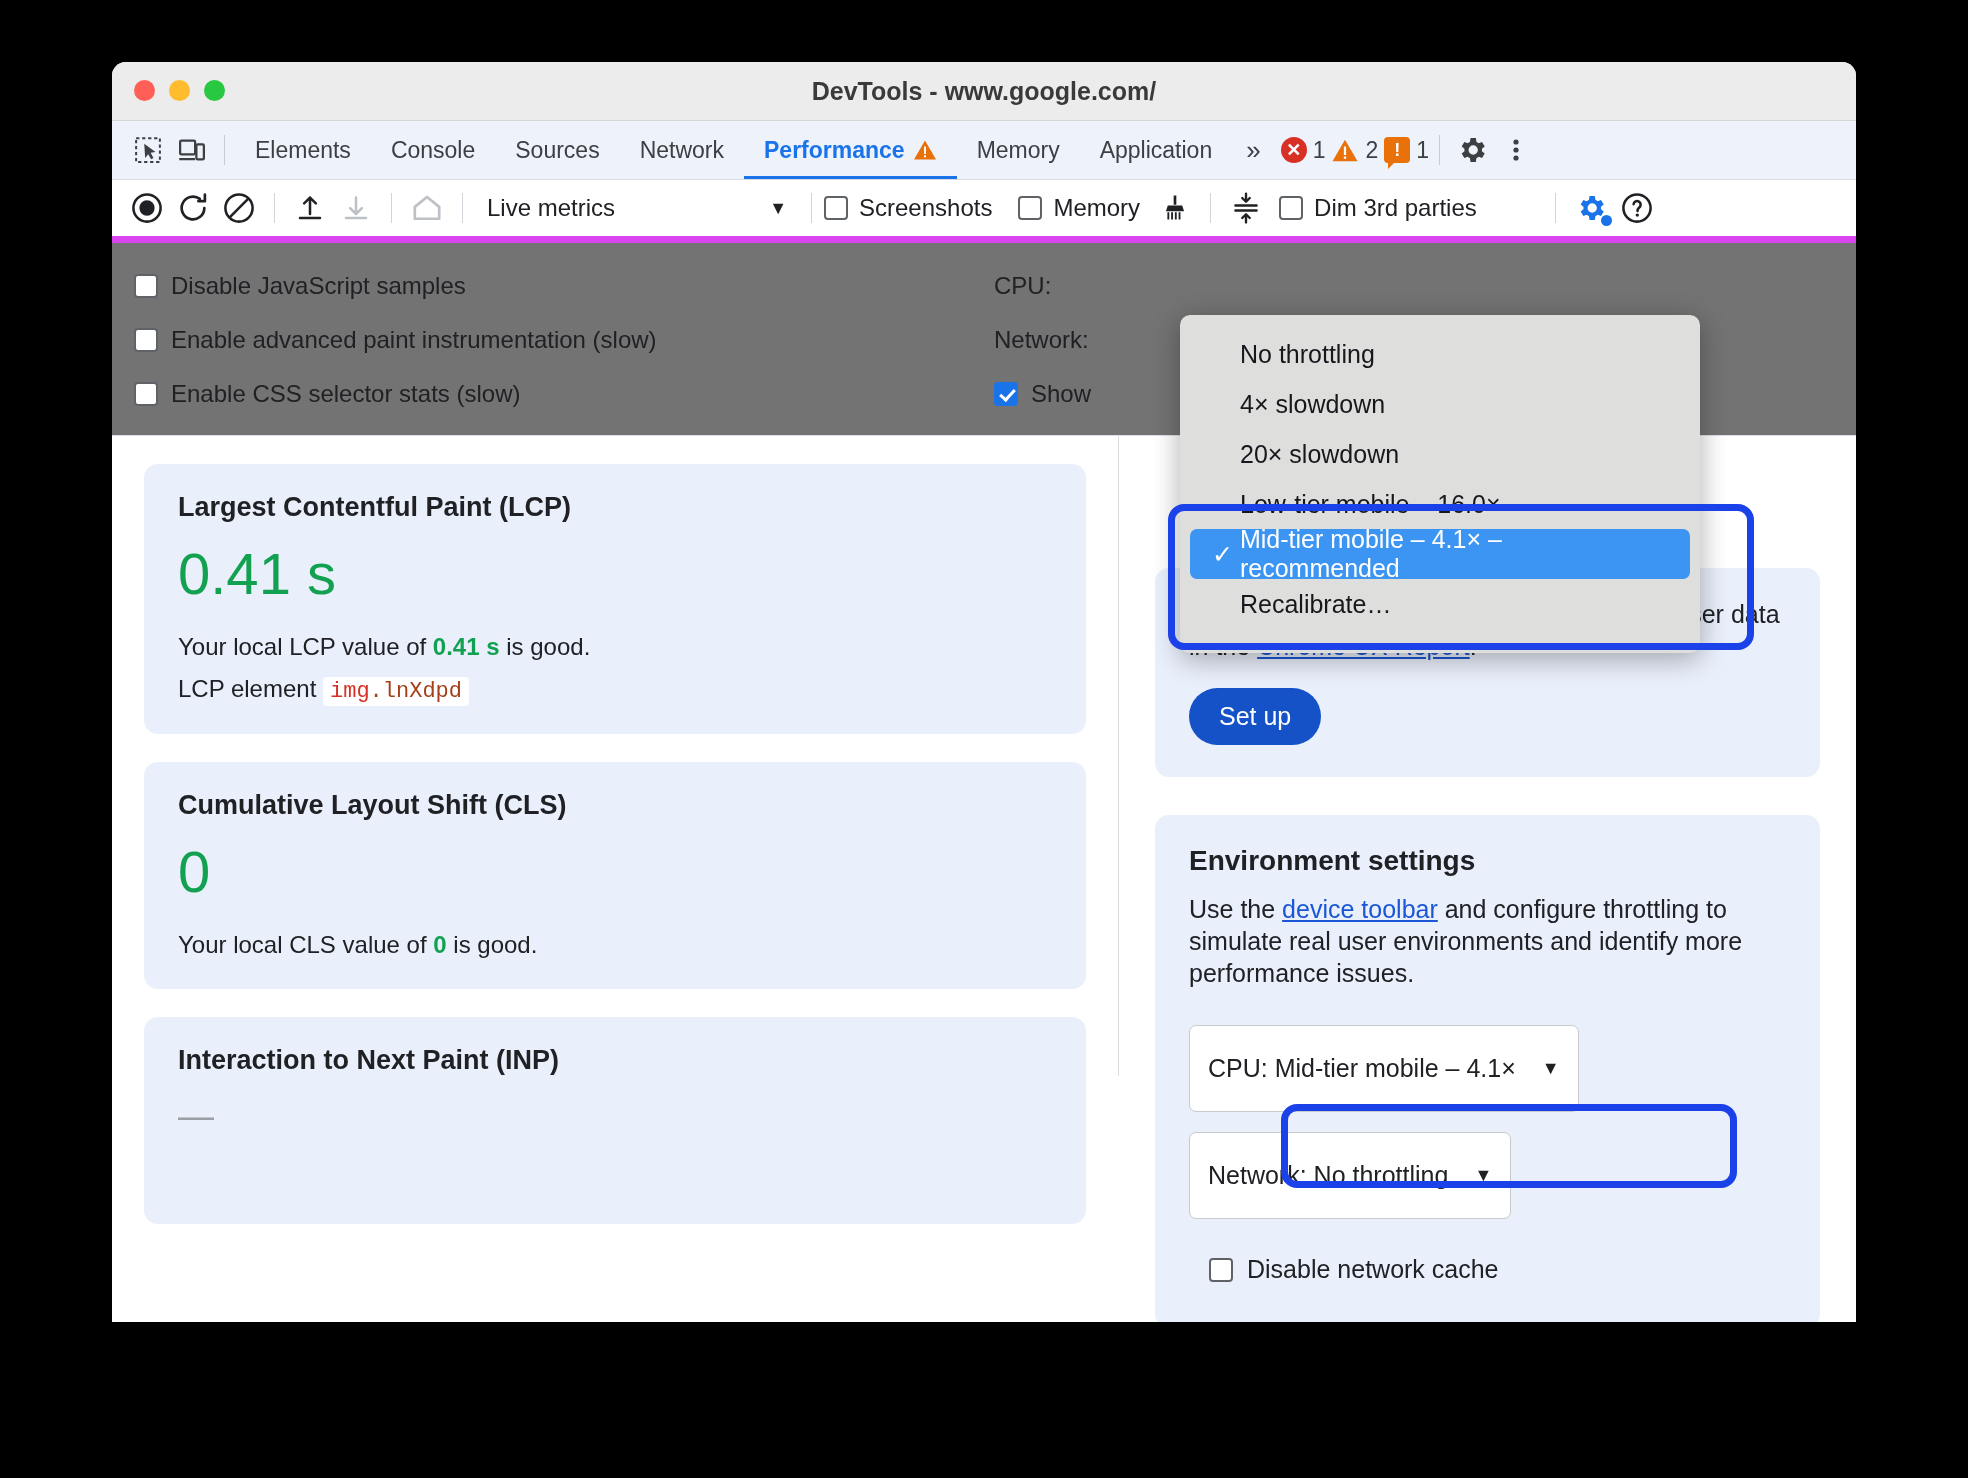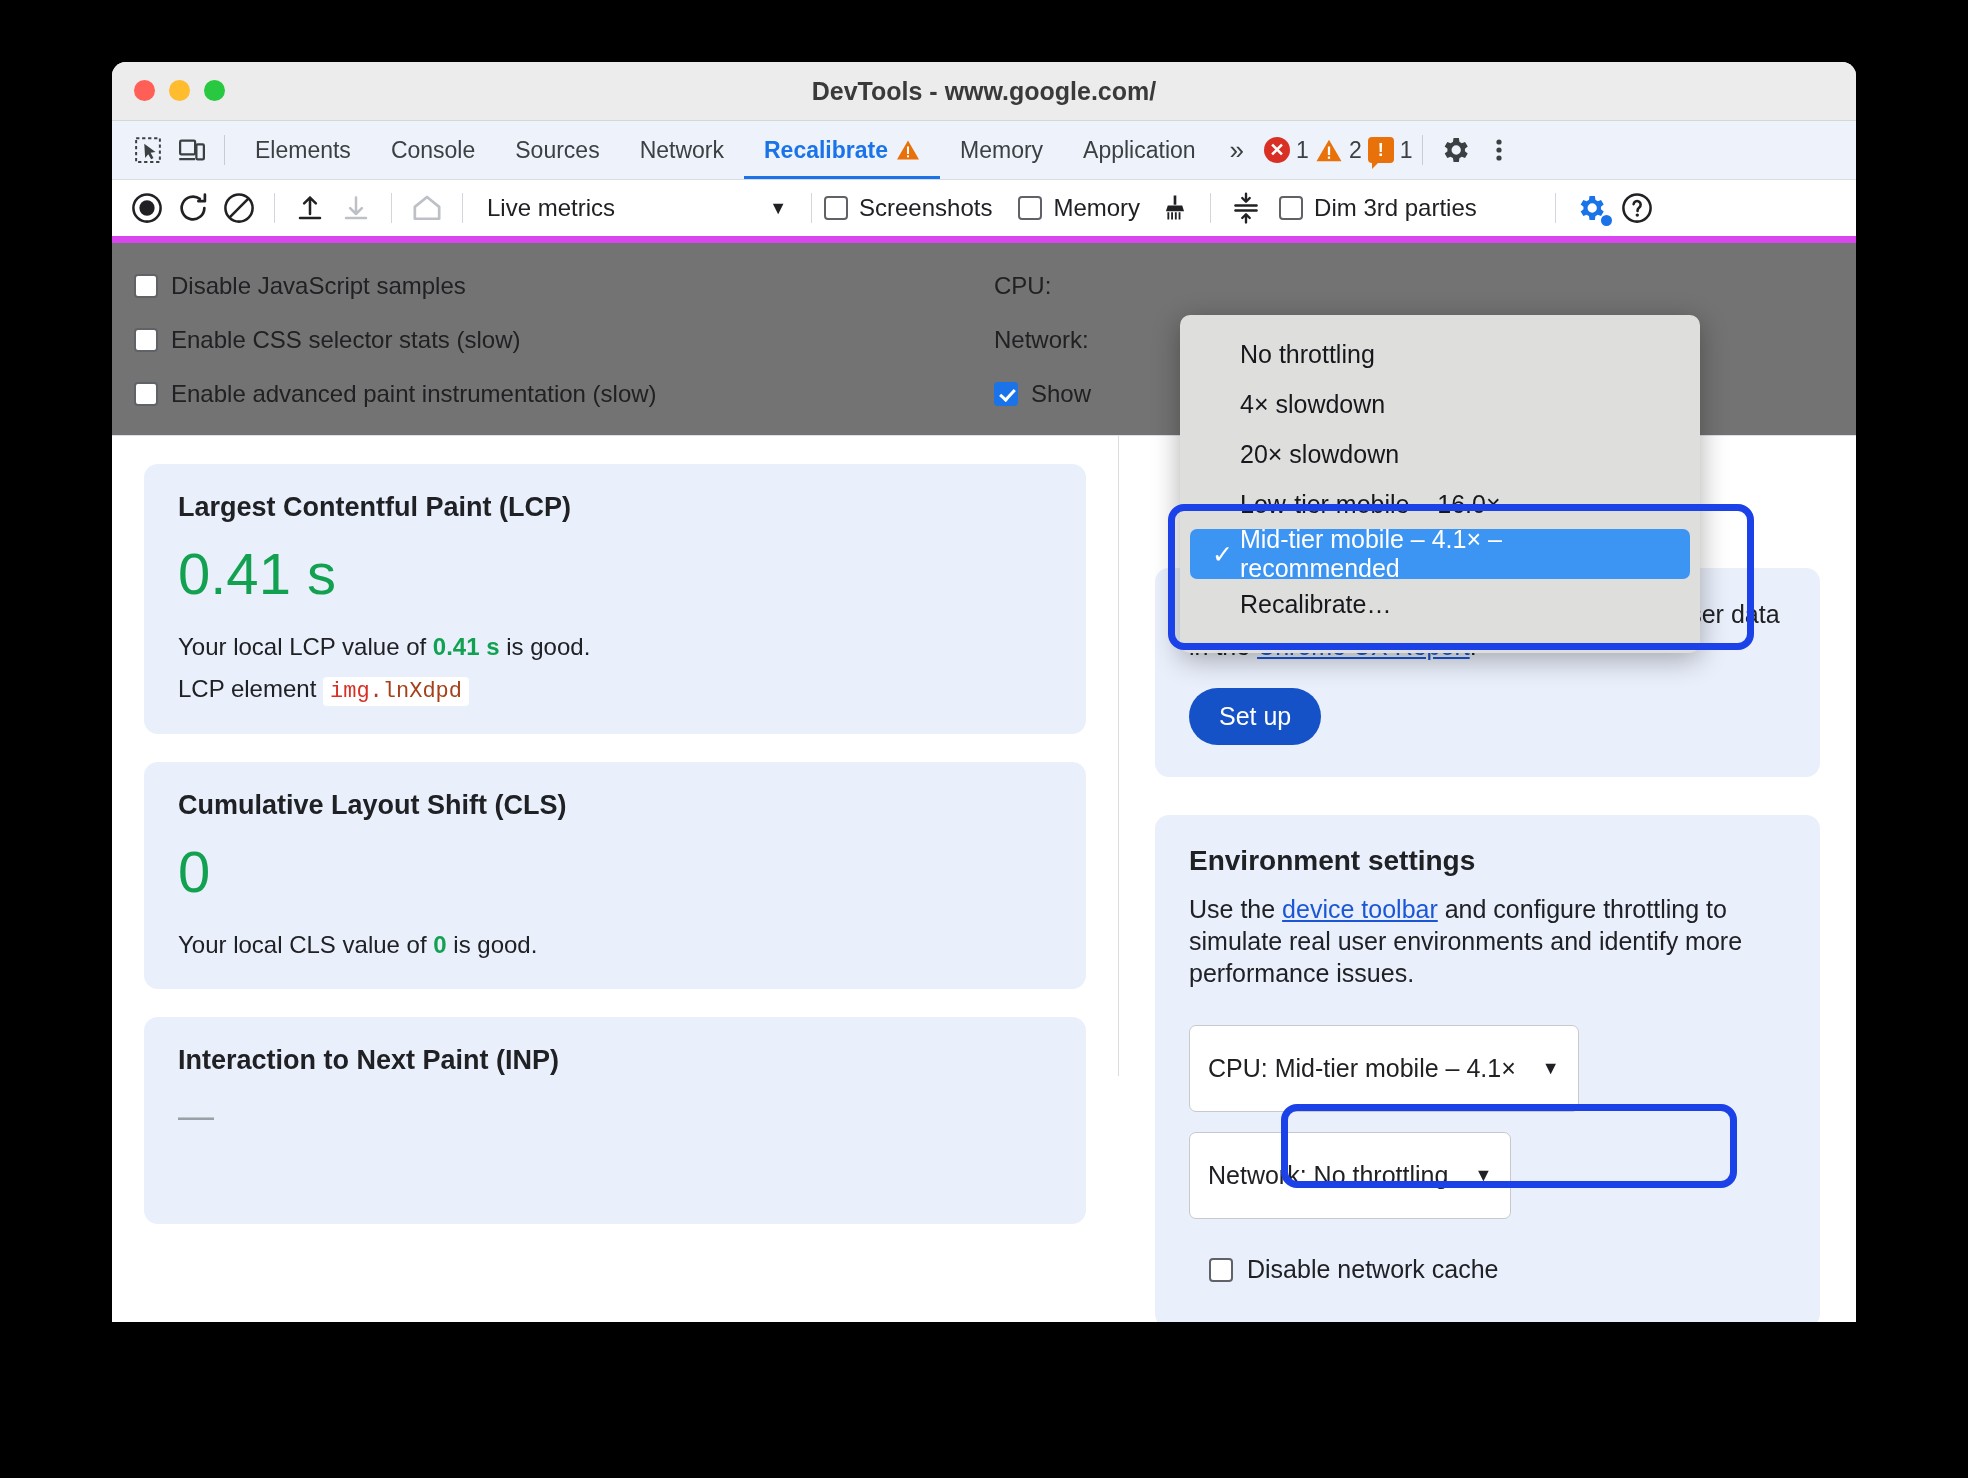--- a/index.html
+++ b/index.html
@@ -183,21 +183,21 @@
     <div class="tab">
       <span>Console</span>
     </div>
     <div class="tab">
       <span>Sources</span>
     </div>
     <div class="tab">
       <span>Network</span>
     </div>
     <div class="tab active">
-      <span>Recalibrate</span>
+      <span>Performance</span>
       <span>
         <svg width="24" height="22" viewBox="0 0 24 22">
           <path d="M12 1.5L23 20.5H1z" fill="#e8710a"></path>
           <rect x="11" y="7.5" width="2" height="7.5" fill="#fff"></rect>
           <rect x="11" y="16.3" width="2" height="2" fill="#fff"></rect>
         </svg>
       </span>
     </div>
     <div class="tab">
       <span>Memory</span>
@@ -332,25 +332,25 @@
   </div>
 
   <div id="settingspane">
     <div class="col-left">
       <div class="sp-row">
         <span class="cbox"></span>
         <span>Disable JavaScript samples</span>
       </div>
       <div class="sp-row">
         <span class="cbox"></span>
-        <span>Enable CSS selector stats (slow)</span>
+        <span>Enable advanced paint instrumentation (slow)</span>
       </div>
       <div class="sp-row">
         <span class="cbox"></span>
-        <span>Enable advanced paint instrumentation (slow)</span>
+        <span>Enable CSS selector stats (slow)</span>
       </div>
     </div>
     <div class="col-right">
       <div class="sp-label">CPU:</div>
       <div class="sp-label">Network:</div>
       <div class="sp-row">
         <span class="cbox checked"></span>
         <span>Show</span>
       </div>
     </div>

